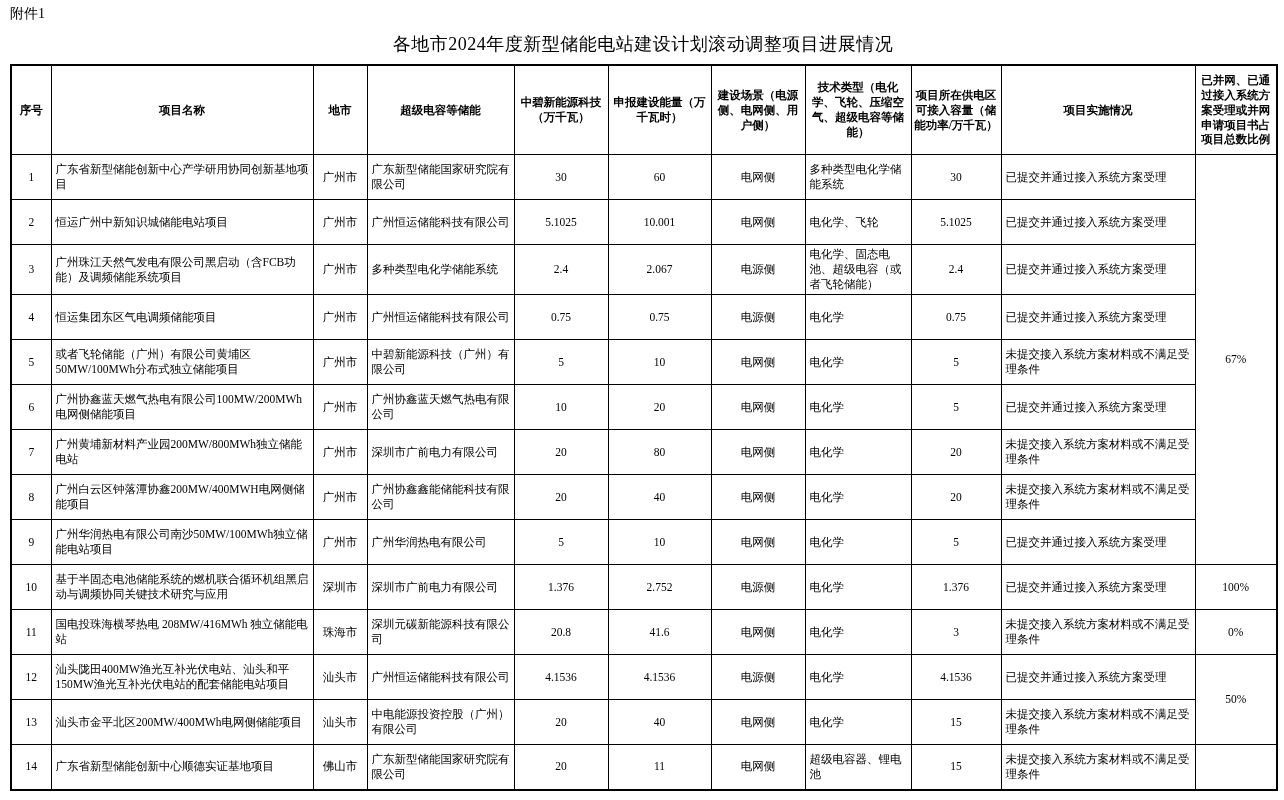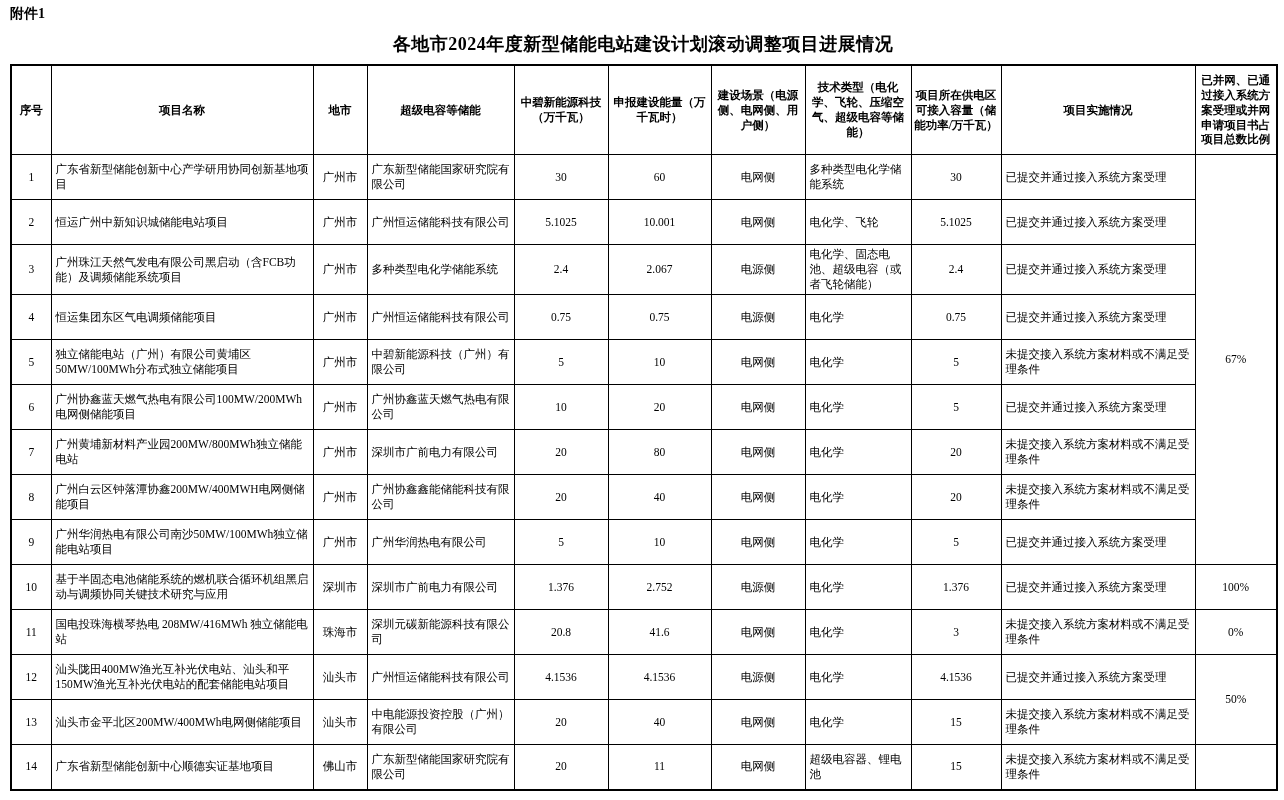--- a/index.html
+++ b/index.html
@@ -2,24 +2,24 @@
 <html><head>
 <meta charset="utf-8">
 <style>
   html,body{margin:0;padding:0;background:#fff;color:#000;}
   body{
     width:1284px;height:800px;overflow:hidden;box-sizing:border-box;
     font-family:"Liberation Serif","DejaVu Serif",serif;
     padding:6px 8px 0 10px;
   }
   .attachment-label{
-    font-weight:bold;font-size:14px;line-height:1.2;
+    font-weight:normal;font-size:14px;line-height:1.2;
   }
   .page-title{
-    text-align:center;font-weight:bold;font-size:18px;
+    text-align:center;font-weight:normal;font-size:18px;
     margin:9px 0 8px 0;letter-spacing:0.5px;
   }
   table.projects{
     border-collapse:collapse;table-layout:fixed;
     width:1266px;border:2px solid #000;
   }
   table.projects th, table.projects td{
     border:1.5px solid #000;
     font-size:11.5px;line-height:1.3;
     padding:2px 4px;vertical-align:middle;
@@ -111,21 +111,21 @@
         <td class="left">广州恒运储能科技有限公司</td>
         <td class="center">0.75</td>
         <td class="center">0.75</td>
         <td class="center">电源侧</td>
         <td class="left">电化学</td>
         <td class="center">0.75</td>
         <td class="left">已提交并通过接入系统方案受理</td>
       </tr>
       <tr>
         <td class="center">5</td>
-        <td class="left">独立储能电站（广州）有限公司黄埔区50MW/100MWh分布式独立储能项目</td>
+        <td class="left">或者飞轮储能（广州）有限公司黄埔区50MW/100MWh分布式独立储能项目</td>
         <td class="center">广州市</td>
         <td class="left">中碧新能源科技（广州）有限公司</td>
         <td class="center">5</td>
         <td class="center">10</td>
         <td class="center">电网侧</td>
         <td class="left">电化学</td>
         <td class="center">5</td>
         <td class="left">未提交接入系统方案材料或不满足受理条件</td>
       </tr>
       <tr>

